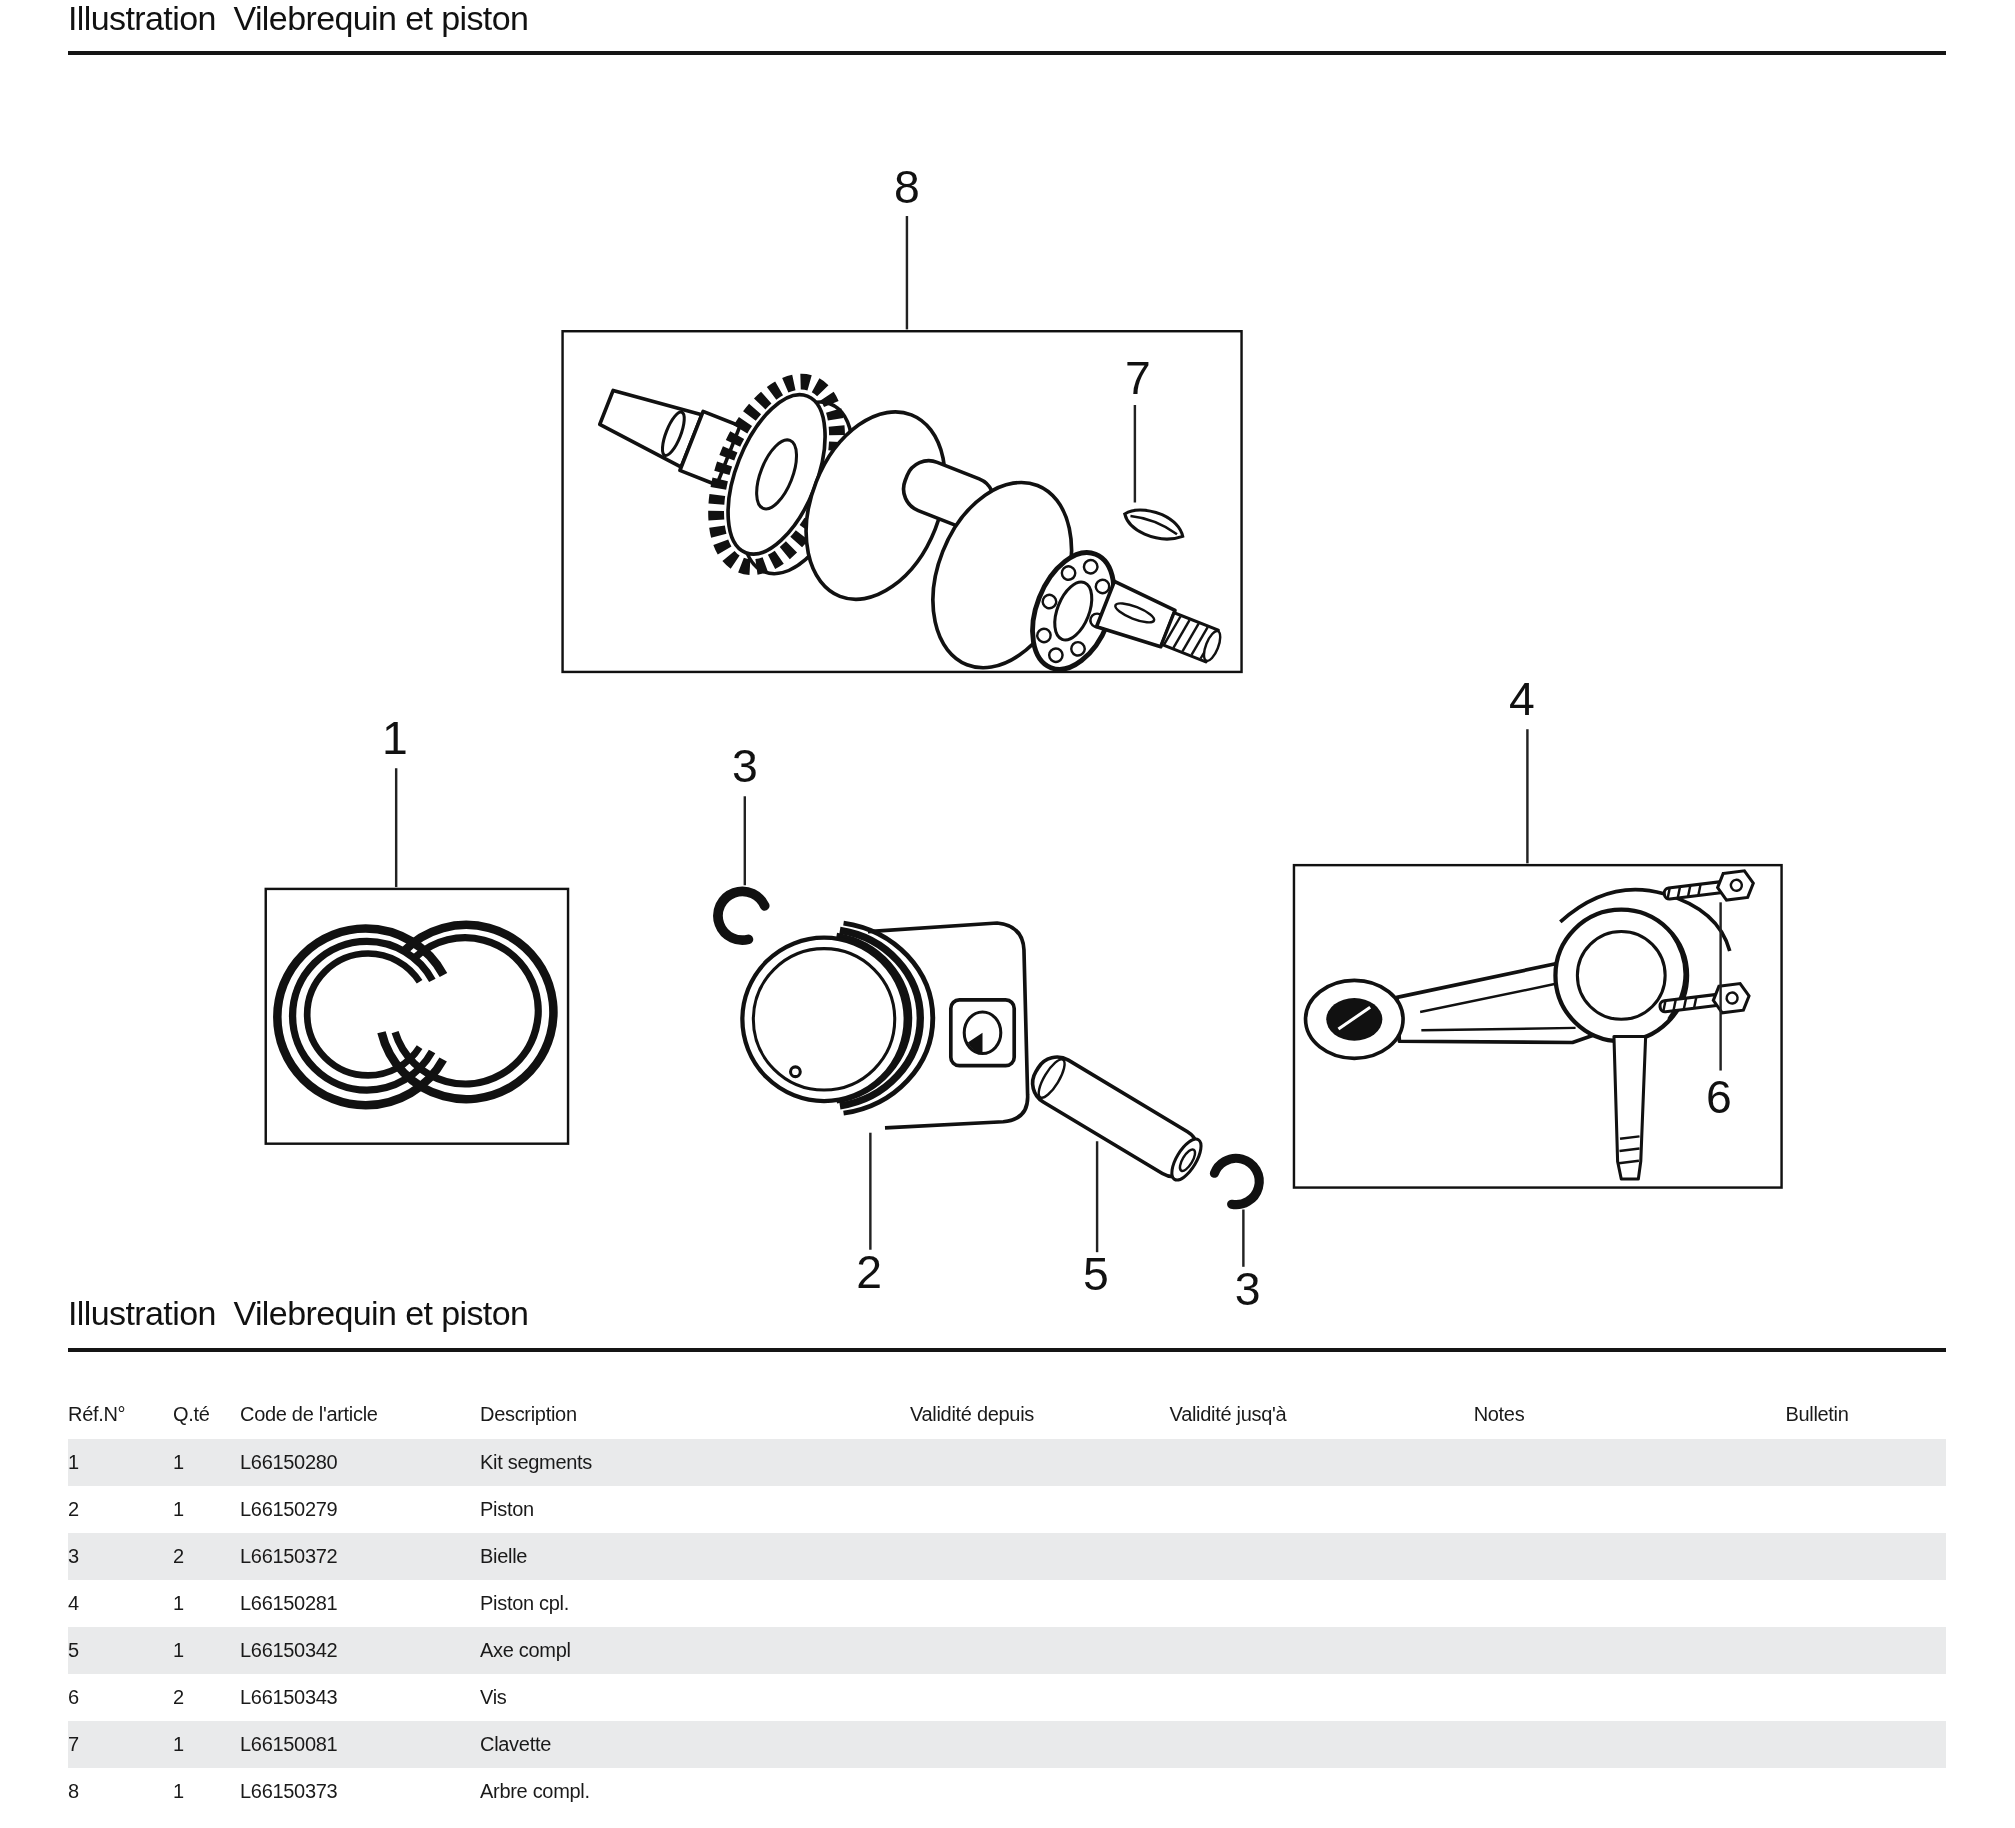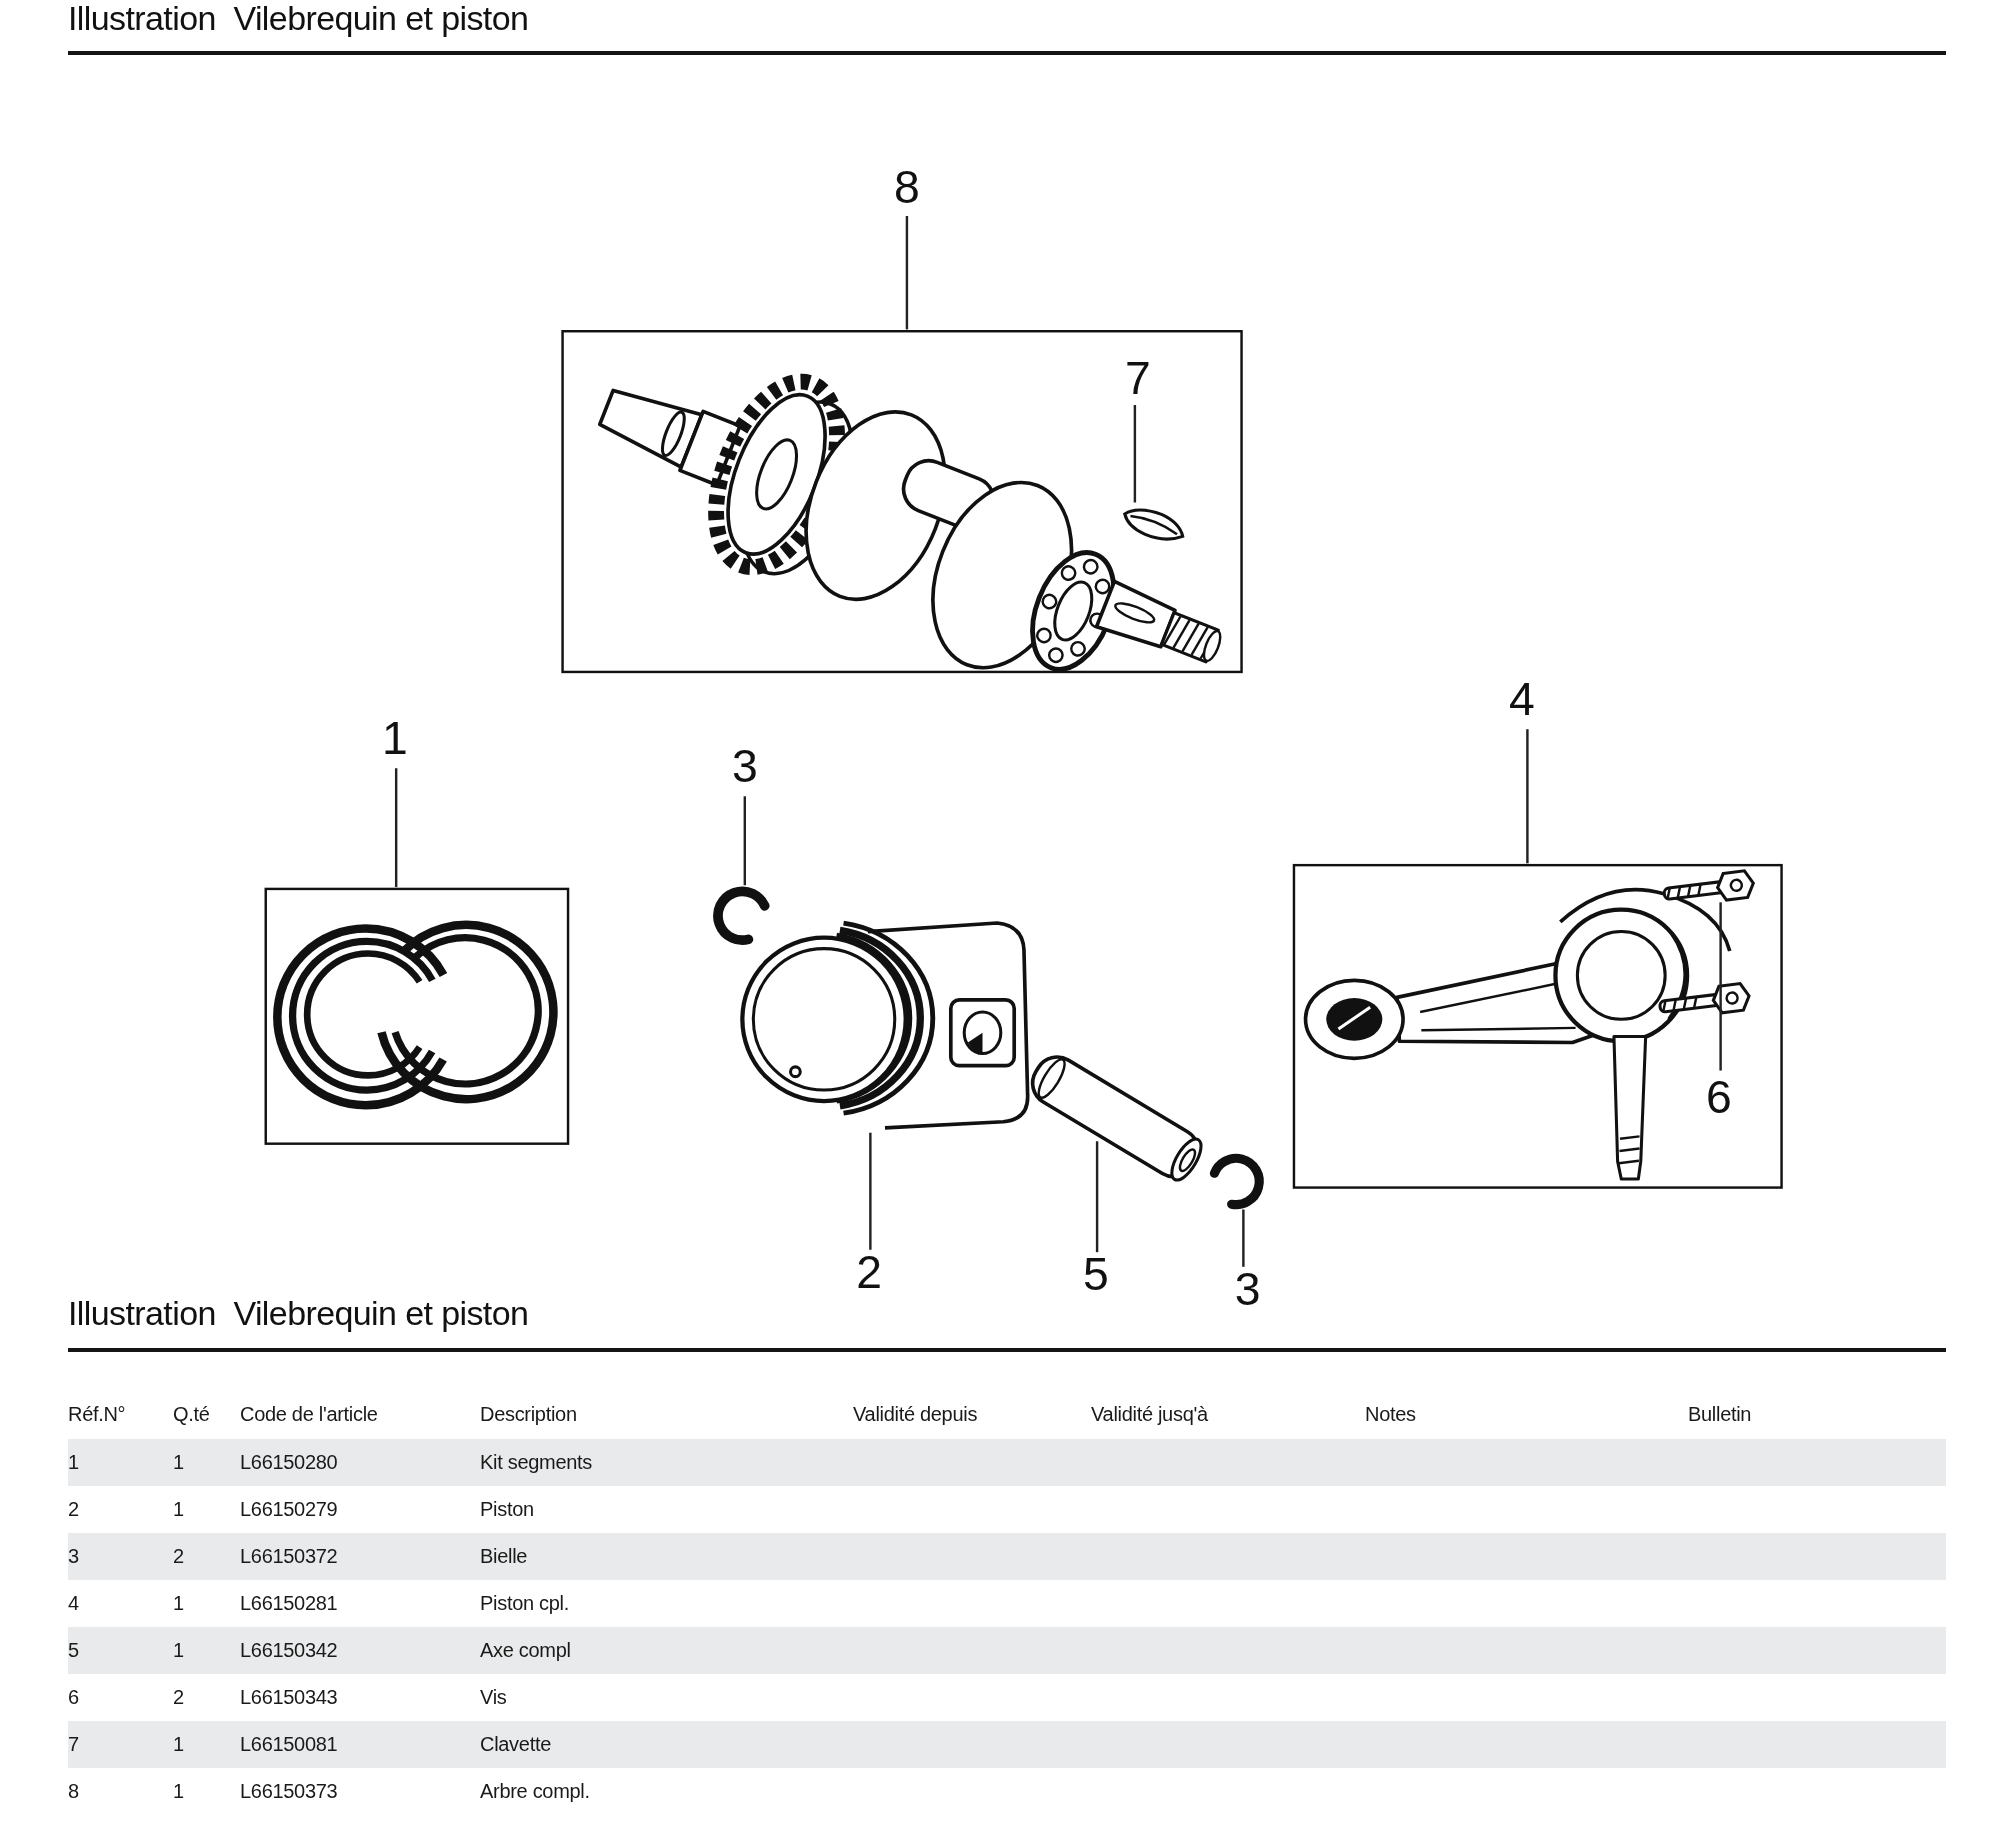--- a/index.html
+++ b/index.html
@@ -21,22 +21,22 @@
   .ln{stroke:#222;stroke-width:4;}
   .ink{stroke:#111;fill:none;}
   .inkw{stroke:#111;fill:#ffffff;}
   #parts-table{position:absolute;left:68px;top:1390px;width:1878px;font-size:20px;letter-spacing:-0.3px;}
   .trow{
     display:grid;grid-template-columns:105px 67px 240px 373px 238px 274px 268px 313px;
     align-items:center;height:47px;
   }
   #table-header{height:49px;}
   .trow .c{white-space:nowrap;overflow:hidden;}
-  .c-center{text-align:left;}
-  .c-bulletin-h{text-align:left;padding-left:55px;}
+  .c-center{text-align:center;}
+  .c-bulletin-h{text-align:center;padding-left:55px;}
   .shaded{background:#e9eaeb;}
 </style>
 </head>
 <body>
 
 <div id="page">
 
   <div id="title-top" class="doc-title">Illustration  Vilebrequin et piston</div>
   <div id="rule-top" class="rule"></div>
 

